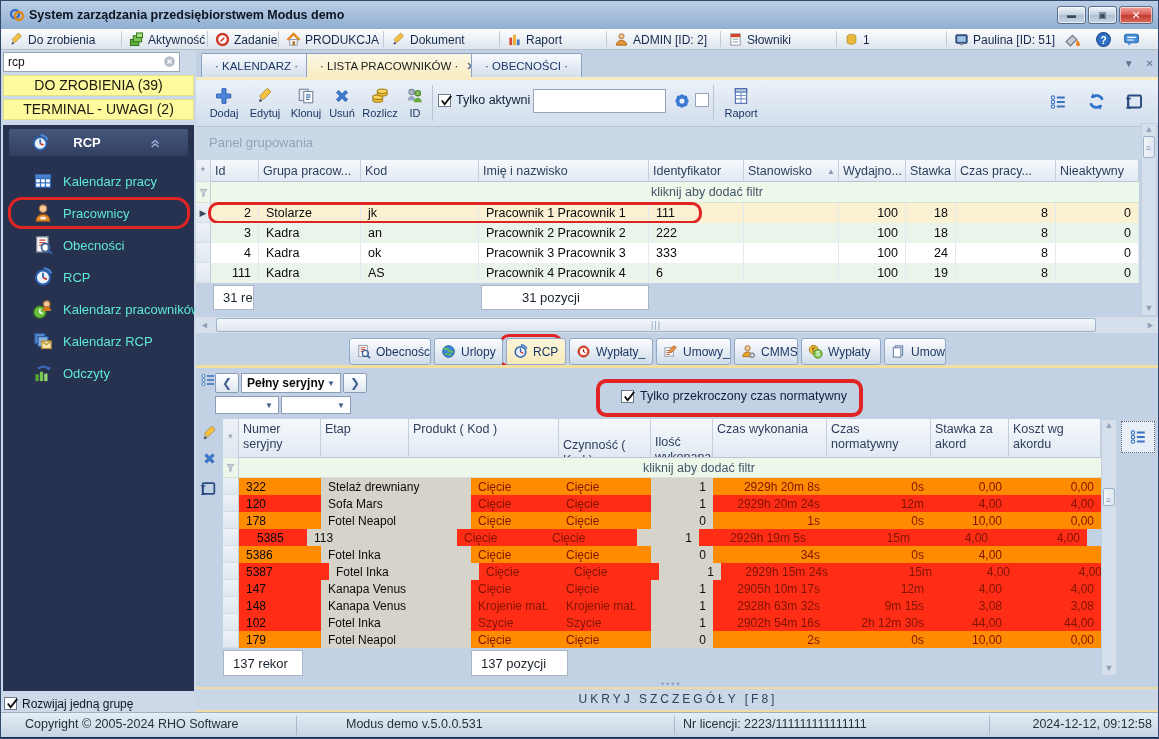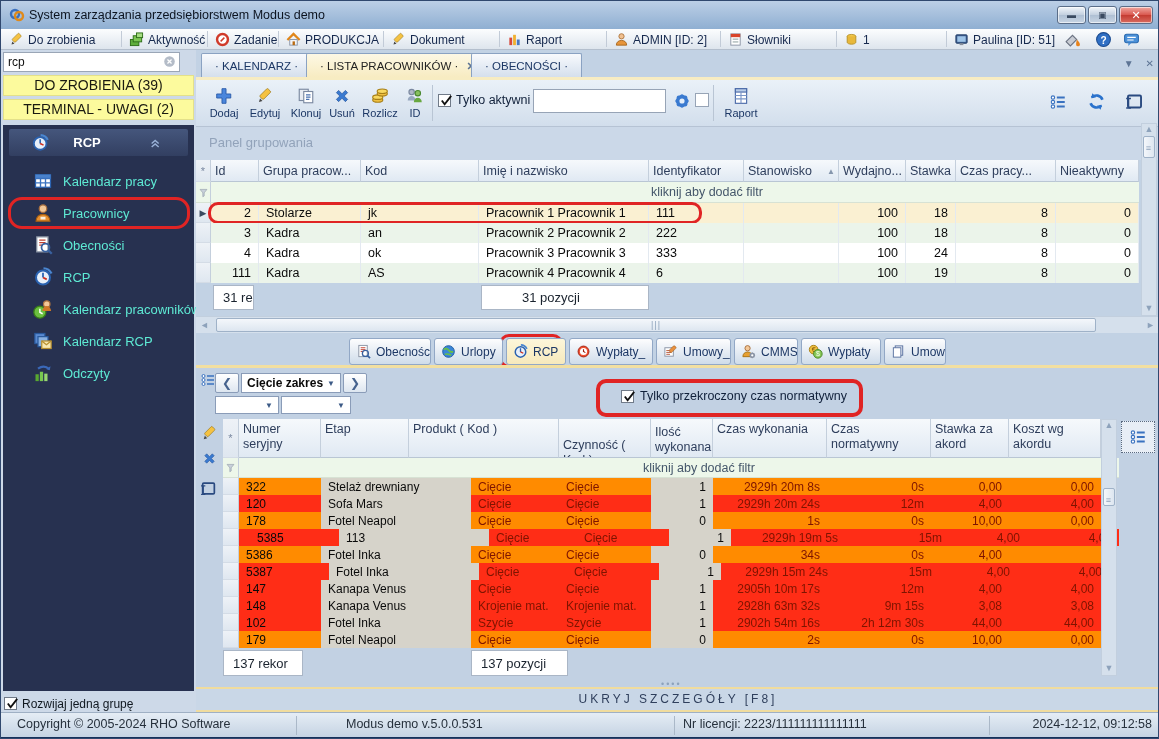--- a/index.html
+++ b/index.html
@@ -1,21 +1,21 @@
 <!DOCTYPE html>
 <html><head>
 <meta charset="utf-8">
 <style>
 *{margin:0;padding:0;box-sizing:border-box;font-family:"Liberation Sans",sans-serif;}
 #win{position:relative;width:1159px;height:739px;background:#b8cade;overflow:hidden;border:1px solid #30486e;}
 .a{position:absolute;}
 .ic{display:inline-block;vertical-align:middle;}
 .ic svg{display:block;width:100%;height:100%;}
 #titlebar{left:0;top:0;width:1159px;height:28px;background:linear-gradient(#bccfe6,#8fafd2);}
-#title{left:28px;top:7px;font-size:12.5px;color:#0c1420;}
+#title{left:28px;top:7px;font-size:12.5px;color:#0c1420;font-weight:bold;}
 .winbtn{top:5px;height:18px;border:1px solid #5a6d88;border-radius:3px;background:linear-gradient(#f2f6fa,#c2cfdf 50%,#aebfd3 50%,#c8d5e4);box-shadow:inset 0 0 0 1px rgba(255,255,255,.6);color:#3a4a60;font-size:9px;text-align:center;line-height:16px;}
 #btn-close{background:linear-gradient(#f0a9a2,#d9564d 50%,#c33a30 50%,#d96c60);color:#fff;font-size:11px;}
 #menubar{left:0;top:28px;width:1159px;height:21px;background:linear-gradient(#fcfdfe,#dee5ed);border-bottom:1px solid #b4bfcd;}
 .mitem{top:2px;height:17px;display:flex;align-items:center;gap:4px;font-size:12px;color:#16294e;white-space:nowrap;}
 .mitem .ic{width:15px;height:15px;}
 .msep{top:2px;width:1px;height:16px;background:#c2cbd7;}
 #sidebar{left:0;top:49px;width:195px;height:662px;background:#cdd9e8;}
 #sb-search{left:2px;top:2px;width:177px;height:20px;background:#fff;border:1px solid #9aa6b6;font-size:12px;color:#111;line-height:18px;padding-left:4px;}
 #sb-clear{left:162px;top:5px;width:13px;height:13px;}
 .ybtn{left:2px;width:191px;height:21px;background:#fcfa9d;border:1px solid #e3e08a;text-align:center;font-size:14px;color:#1a1a10;line-height:19px;white-space:nowrap;}
@@ -586,21 +586,21 @@
           </svg>
         </span>
       <span class="a ic" style="left:4px;top:112px;width:17px;height:17px;">
           <svg viewBox="0 0 16 16">
             <rect x="2.5" y="3" width="11" height="10" rx="1" fill="none" stroke="#2a4a80" stroke-width="1.6"></rect>
             <path d="M1 5.5h4M1 13.5h4M3 5.5v8" stroke="#2a4a80" stroke-width="1.2"></path>
           </svg>
         </span>
       <div class="a arrbtn" style="left:19px;">❮</div>
       <div class="a dd" style="left:45px;top:5px;width:100px;font-weight:bold;">
-          <span>Cięcie zakres</span>
+          <span>Pełny seryjny</span>
           <span class="arr">▼</span>
         </div>
       <div class="a arrbtn" style="left:147px;">❯</div>
       <div class="a dd" style="left:19px;top:28px;width:64px;height:18px;">
           <span class="arr">▼</span>
         </div>
       <div class="a dd" style="left:85px;top:28px;width:70px;height:18px;">
           <span class="arr">▼</span>
         </div>
       <div class="a" id="ovt-box"></div>
@@ -612,21 +612,21 @@
           </span>
         <span>Tylko przekroczony czas normatywny</span>
       </div>
       <div class="a" id="prodgrid" style="left:27px;top:51px;">
           <div style="display:flex;height:39px;">
             <div class="gh indcol" style="width:16px;padding:0;justify-content:center;font-size:11px;color:#7a88a0;">*</div>
             <div class="gh" style="width:82px;align-items:flex-start;padding-top:3px;line-height:15px;white-space:normal;">Numer seryjny</div>
             <div class="gh" style="width:88px;align-items:flex-start;padding-top:3px;line-height:15px;white-space:normal;">Etap</div>
             <div class="gh" style="width:150px;align-items:flex-start;padding-top:3px;line-height:15px;white-space:normal;">Produkt ( Kod )</div>
             <div class="gh" style="width:92px;align-items:flex-start;padding-top:19px;line-height:15px;white-space:normal;">Czynność ( Kod )</div>
-            <div class="gh" style="width:62px;align-items:flex-start;padding-top:6px;line-height:15px;white-space:normal;">Ilość wykonana</div>
+            <div class="gh" style="width:62px;align-items:flex-start;padding-top:16px;line-height:15px;white-space:normal;">Ilość wykonana</div>
             <div class="gh" style="width:114px;align-items:flex-start;padding-top:3px;line-height:15px;white-space:normal;">Czas wykonania</div>
             <div class="gh" style="width:104px;align-items:flex-start;padding-top:3px;line-height:15px;white-space:normal;">Czas normatywny</div>
             <div class="gh" style="width:78px;align-items:flex-start;padding-top:3px;line-height:15px;white-space:normal;">Stawka za akord</div>
             <div class="gh" style="width:92px;align-items:flex-start;padding-top:3px;line-height:15px;white-space:normal;">Koszt wg akordu</div>
           </div>
           <div style="display:flex;height:20px;position:relative;">
             <div class="indcol filterrow" style="width:16px;display:flex;align-items:center;justify-content:center;">
               <span class="ic" style="width:11px;height:11px;">
                 <svg viewBox="0 0 16 16">
                   <path d="M3 3.5h10l-4 5v4.5l-2 1.2v-5.7z" fill="#c8d0da" stroke="#8a94a4" stroke-width=".8"></path>
@@ -667,21 +667,21 @@
             <div class="gcell co dk" style="width:88px;font-size:12px;border-right:none;">Cięcie</div>
             <div class="gcell co dk" style="width:92px;font-size:12px;border-right:none;">Cięcie</div>
             <div class="gcell r cg" style="width:62px;font-size:12px;border-right:none;">0</div>
             <div class="gcell r co dk" style="width:114px;font-size:12px;border-right:none;">1s</div>
             <div class="gcell r co dk" style="width:104px;font-size:12px;border-right:none;">0s</div>
             <div class="gcell r co dk" style="width:78px;font-size:12px;border-right:none;">10,00</div>
             <div class="gcell r co dk" style="width:92px;font-size:12px;border-right:none;">0,00</div>
           </div>
           <div style="display:flex;height:17px;">
             <div class="indcol" style="width:16px;"></div>
-            <div class="gcell cr" style="width:100px;font-size:12px;border-right:none;padding-left:18px;">5385</div>
+            <div class="gcell cr" style="width:68px;font-size:12px;border-right:none;padding-left:18px;">5385</div>
             <div class="gcell cg" style="width:150px;font-size:12px;border-right:none;">113</div>
             <div class="gcell cr dk" style="width:88px;font-size:12px;border-right:none;">Cięcie</div>
             <div class="gcell cr dk" style="width:92px;font-size:12px;border-right:none;">Cięcie</div>
             <div class="gcell r cg" style="width:62px;font-size:12px;border-right:none;">1</div>
             <div class="gcell r cr dk" style="width:114px;font-size:12px;border-right:none;">2929h 19m 5s</div>
             <div class="gcell r cr dk" style="width:104px;font-size:12px;border-right:none;">15m</div>
             <div class="gcell r cr dk" style="width:78px;font-size:12px;border-right:none;">4,00</div>
             <div class="gcell r cr dk" style="width:92px;font-size:12px;border-right:none;">4,00</div>
           </div>
           <div style="display:flex;height:17px;">
@@ -856,21 +856,21 @@
         <span class="ic">
           <svg viewBox="0 0 16 16">
             <rect x="4.5" y="2" width="8" height="10" fill="#e8ecf4" stroke="#5a72a0"></rect>
             <rect x="2.5" y="4" width="8" height="10" fill="#fff" stroke="#5a72a0"></rect>
           </svg>
         </span>
         <span>Umowy</span>
       </div>
     </div>
   <div class="a" id="statusbar">
-    <span class="a" style="left:16px;top:4px;">Copyright © 2005-2024 RHO Software</span>
+    <span class="a" style="left:24px;top:4px;">Copyright © 2005-2024 RHO Software</span>
     <span class="ssep" style="left:295px;"></span>
     <span class="a" style="left:345px;top:4px;">Modus demo v.5.0.0.531</span>
     <span class="ssep" style="left:673px;"></span>
     <span class="a" style="left:682px;top:4px;">Nr licencji: 2223/111111111111111</span>
     <span class="ssep" style="left:988px;"></span>
     <span class="a" style="right:8px;top:4px;">2024-12-12, 09:12:58</span>
   </div>
   <div class="a" id="win-bottom"></div>
 </div>
 

